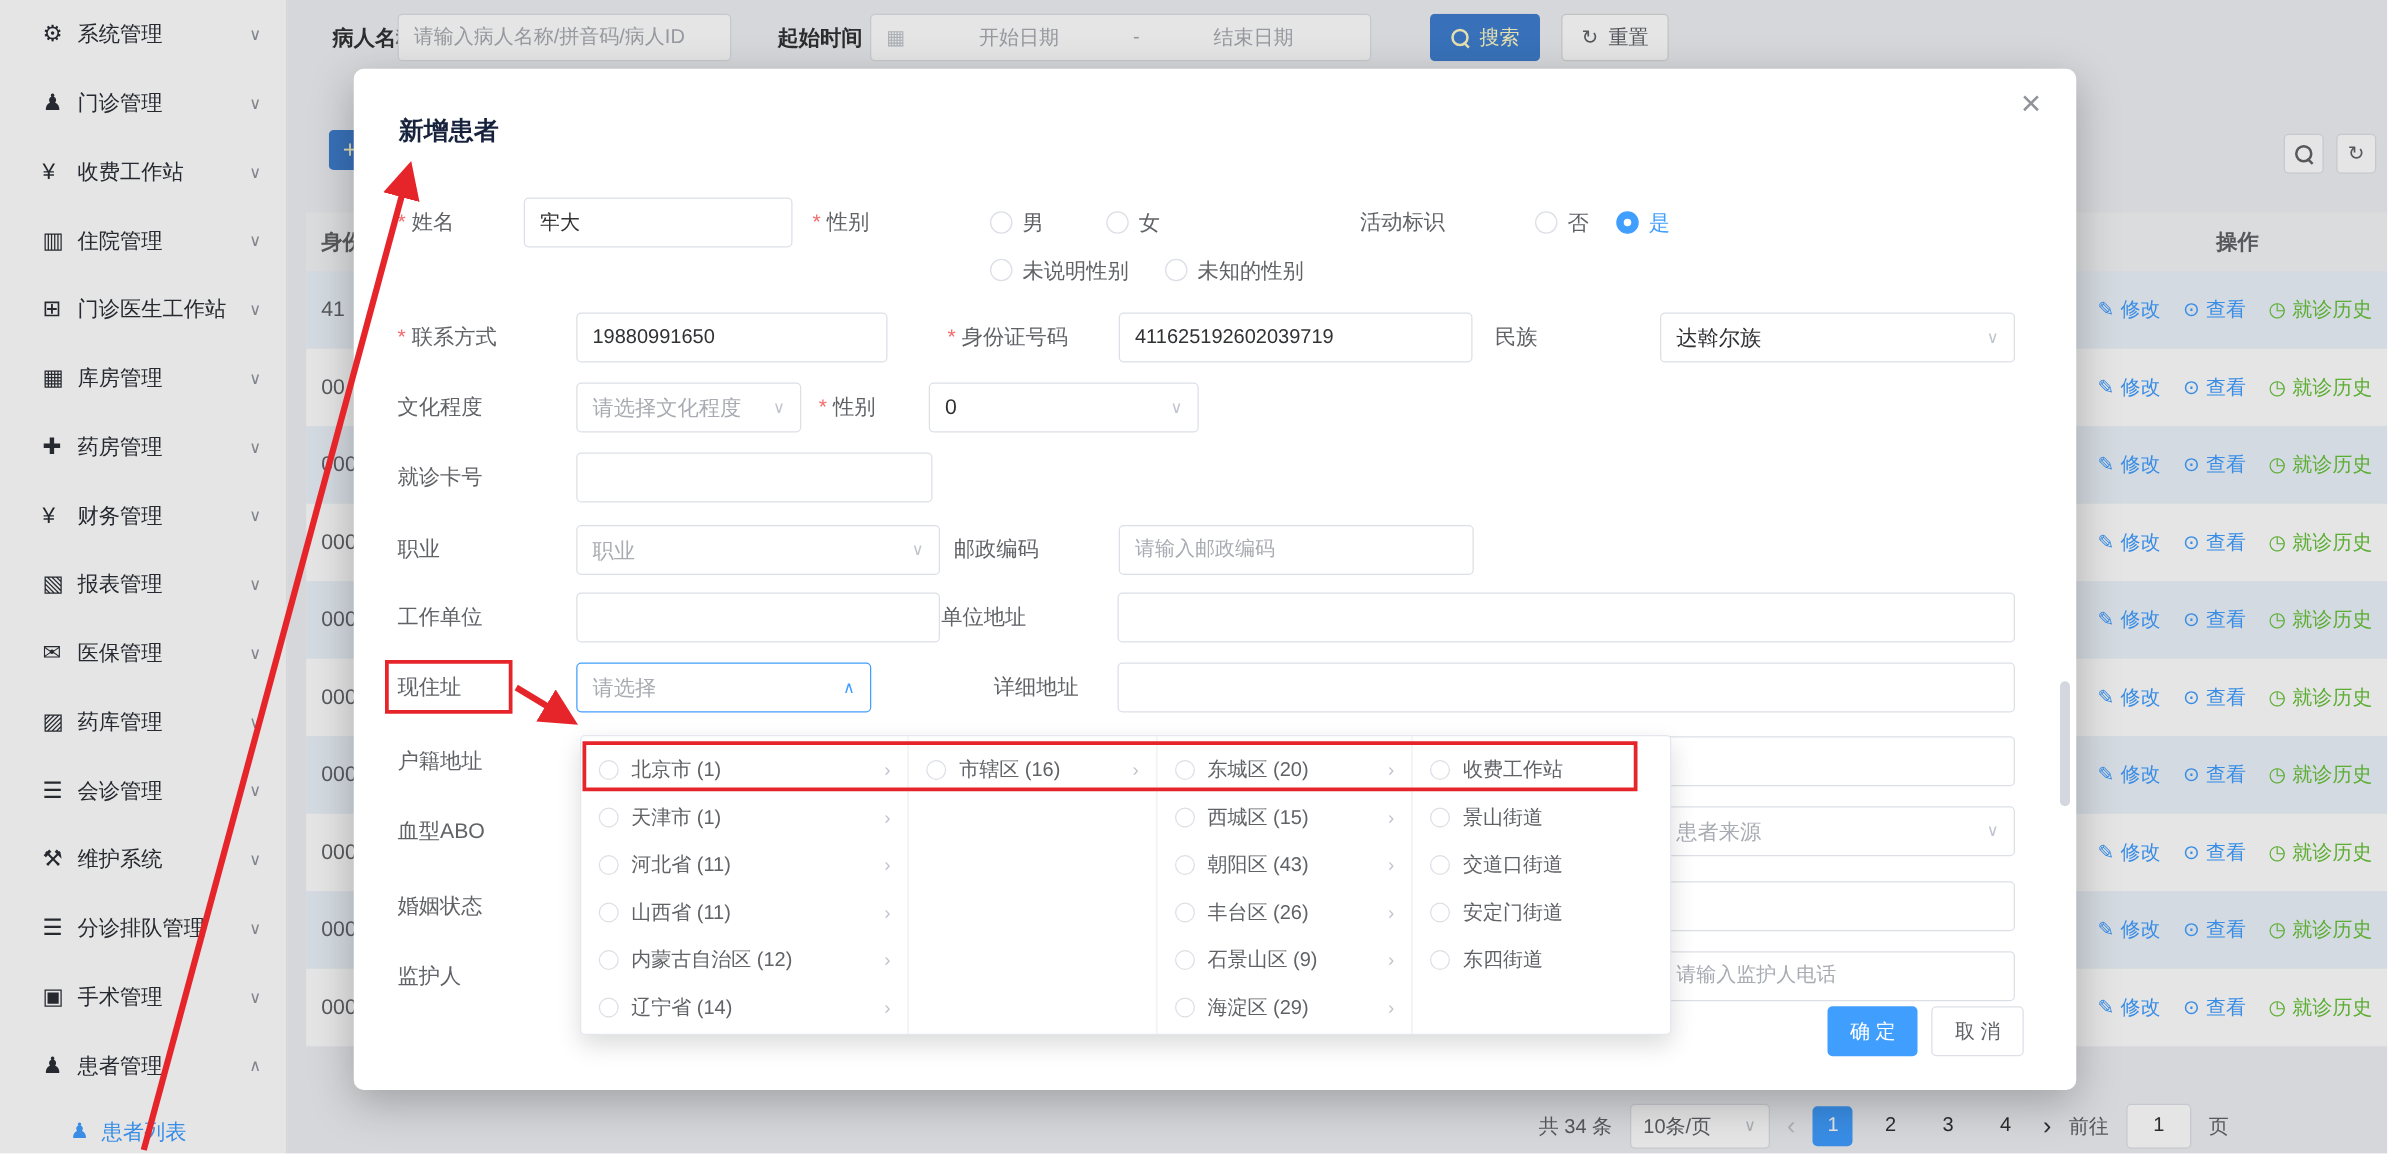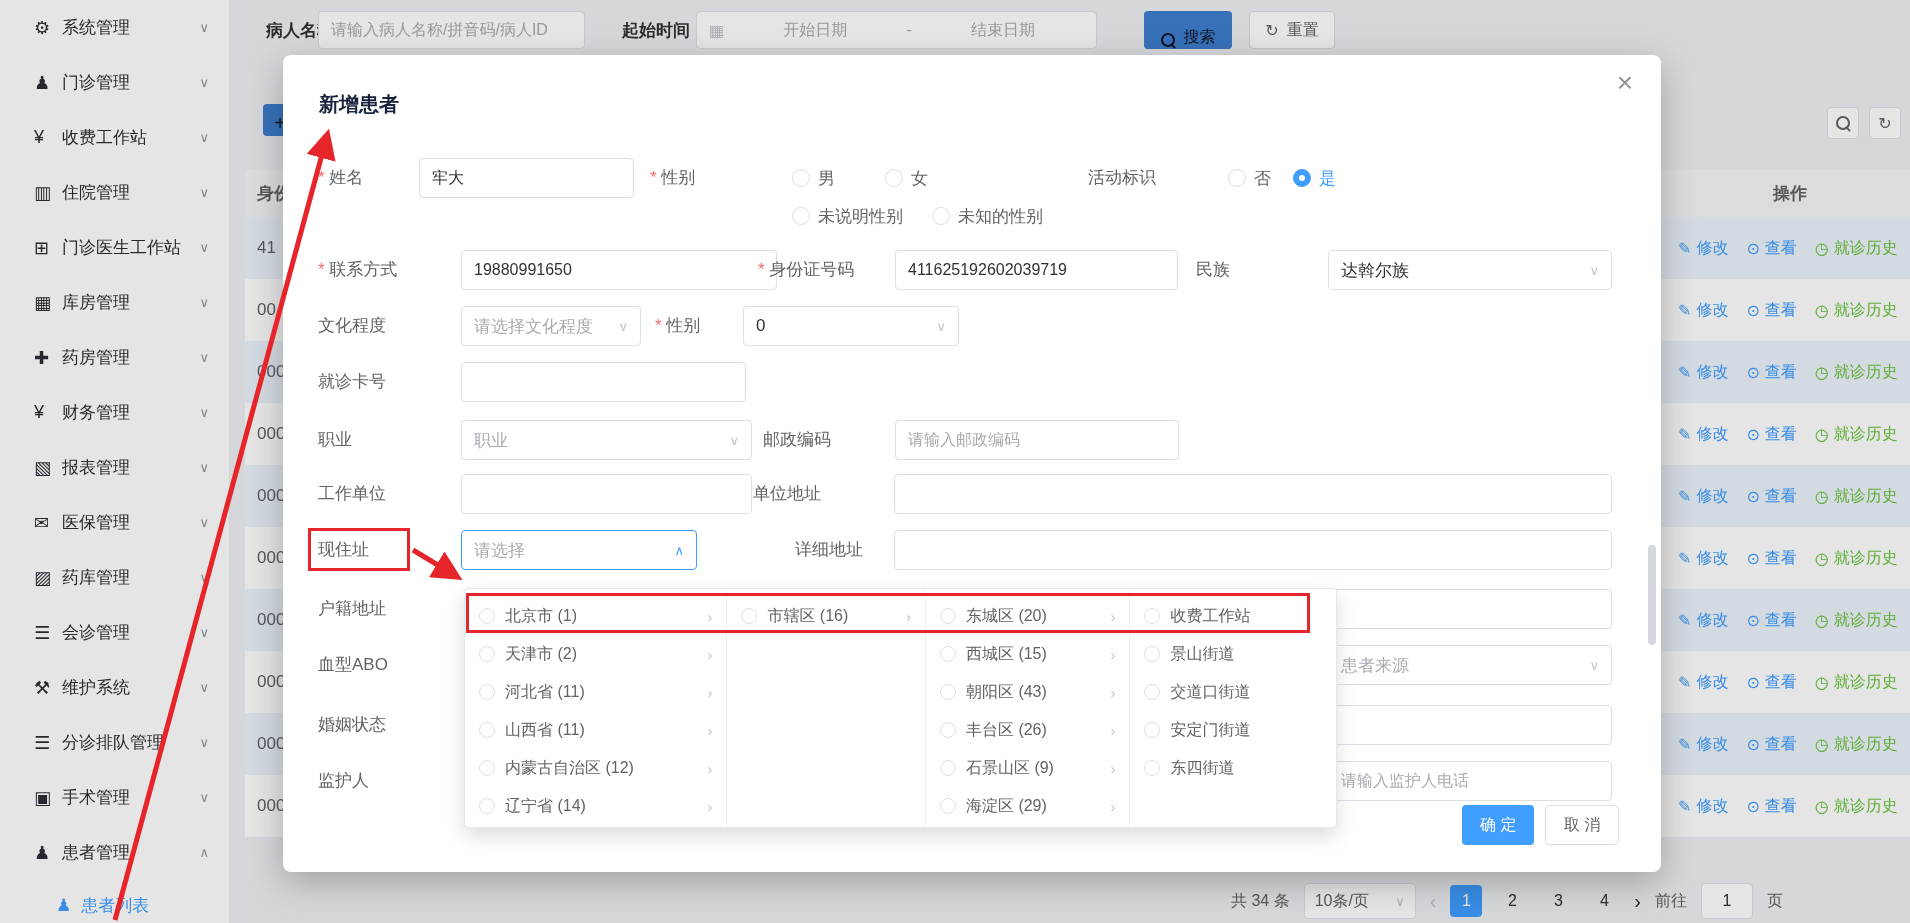--- a/index.html
+++ b/index.html
@@ -9,21 +9,21 @@
   
   .content { position:absolute; left:230px; top:0; right:0; bottom:0; background:#eef0f3; z-index:0; }
 
   
   .flabel { position:absolute; height:38px; line-height:38px; font-size:17px; font-weight:700; color:#303133; white-space:nowrap; }
   .inp { height:40px; border:1px solid #dcdfe6; border-radius:4px; background:#fff; font-size:16px; color:#303133; padding:0 12px; font-family:inherit; outline:none; }
   .inp::placeholder { color:#a8abb2; }
   .datebox { position:absolute; display:flex; align-items:center; gap:10px; background:#fff; border:1px solid #dcdfe6; border-radius:4px; padding:0 12px; font-size:16px; color:#a8abb2; }
   .datebox .dseg { flex:1; text-align:center; }
   .btn { display:flex; align-items:center; justify-content:center; gap:8px; border-radius:4px; font-size:16px; cursor:pointer; border:1px solid transparent; }
-  .btn-primary { background:#3f7ecf; color:#0f172a;align-items:flex-end; }
+  .btn-primary { background:#3f7ecf; color:#fef9c3; }
   .btn-plain { background:#fff; color:#606266; border-color:#d9d9d9; }
   .iconbtn { position:absolute; width:32px; height:32px; background:#fff; border:1px solid #dcdfe6; border-radius:4px; display:flex; align-items:center; justify-content:center; color:#606266; font-size:16px; cursor:pointer; }
   .mag { position:relative; width:15px; height:15px; display:inline-block; }
   .mag::before { content:""; position:absolute; width:10px; height:10px; border:2px solid currentColor; border-radius:50%; left:0; top:0; }
   .mag::after { content:""; position:absolute; width:6px; height:2px; background:currentColor; transform:rotate(45deg); left:9px; top:12px; }
 
   
   .tbl-header { position:absolute; left:245px; top:170px; right:0; height:47px; background:#f3f5f7; color:#606266; font-weight:700; font-size:17px; }
   .th-id { position:absolute; left:12px; line-height:47px; white-space:nowrap; }
   .th-op { position:absolute; left:1455px; width:180px; text-align:center; line-height:47px; }
@@ -436,21 +436,21 @@
     <div class="radio" style="left:509px;top:141px;">
         <span class="rc"></span>
         <span>未说明性别</span>
       </div>
     <div class="radio" style="left:649px;top:141px;">
         <span class="rc"></span>
         <span>未知的性别</span>
       </div>
 
     <span class="mlbl req" style="left:35px;top:195px;">联系方式</span>
-    <input class="inp m-inp" style="left: 178px; top: 195px; width: 316px;" value="19880991650">
+    <input class="inp m-inp" style="left: 178px; top: 195px; width: 249px;" value="19880991650">
     <span class="mlbl req" style="left:475px;top:195px;">身份证号码</span>
     <input class="inp m-inp" style="left: 612px; top: 195px; width: 283px;" value="411625192602039719">
     <span class="mlbl" style="left:913px;top:195px;">民族</span>
     <div class="sel" style="left:1045px;top:195px;width:284px;">
         <span>达斡尔族</span>
         <span class="cv">∨</span>
       </div>
 
     <span class="mlbl" style="left:35px;top:251px;">文化程度</span>
     <div class="sel" style="left:178px;top:251px;width:180px;">
@@ -510,21 +510,21 @@
 
   <div class="casc">
     <div class="casc-col" style="width:263px;">
       <div class="citem">
           <span class="rc"></span>
           <span class="ct">北京市 (1)</span>
           <span class="cr">›</span>
         </div>
       <div class="citem">
           <span class="rc"></span>
-          <span class="ct">天津市 (2)</span>
+          <span class="ct">天津市 (1)</span>
           <span class="cr">›</span>
         </div>
       <div class="citem">
           <span class="rc"></span>
           <span class="ct">河北省 (11)</span>
           <span class="cr">›</span>
         </div>
       <div class="citem">
           <span class="rc"></span>
           <span class="ct">山西省 (11)</span>

